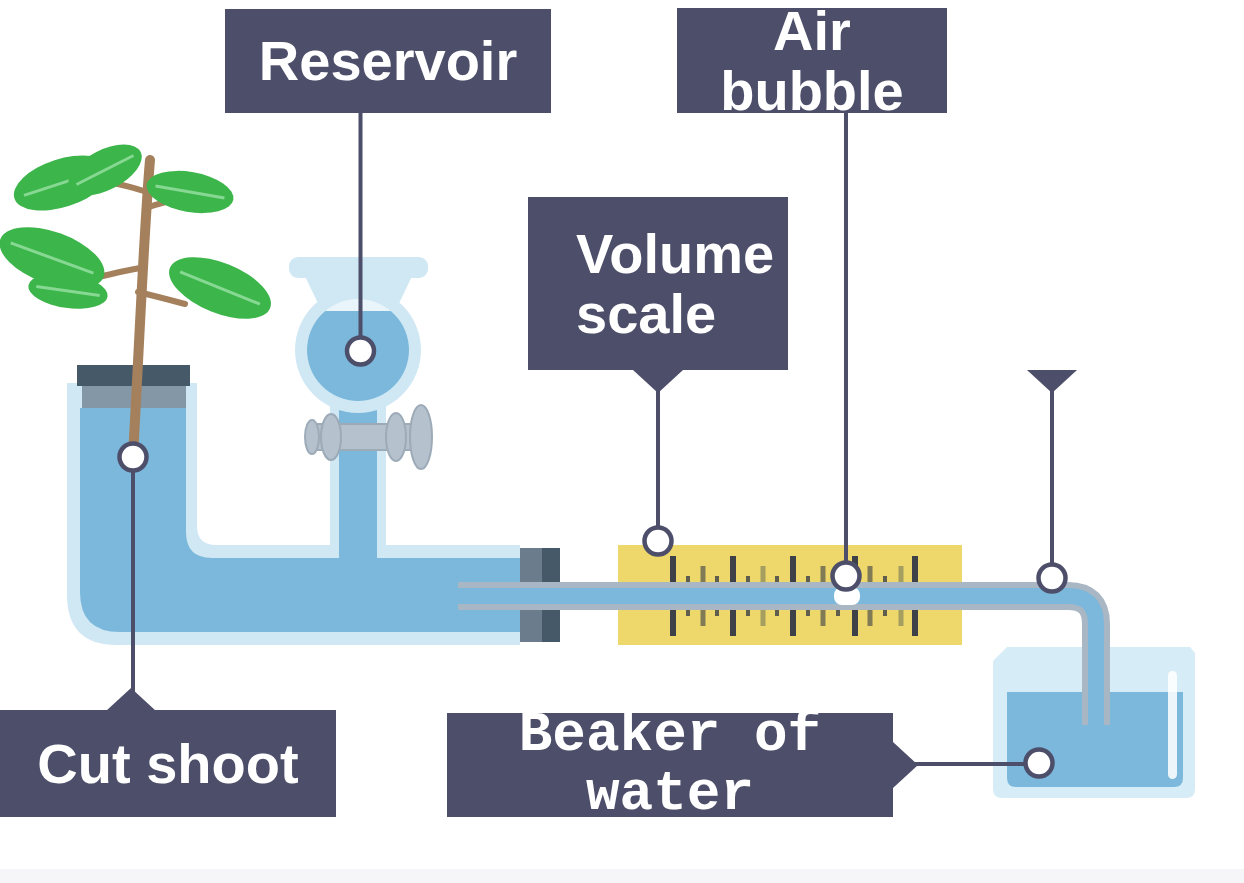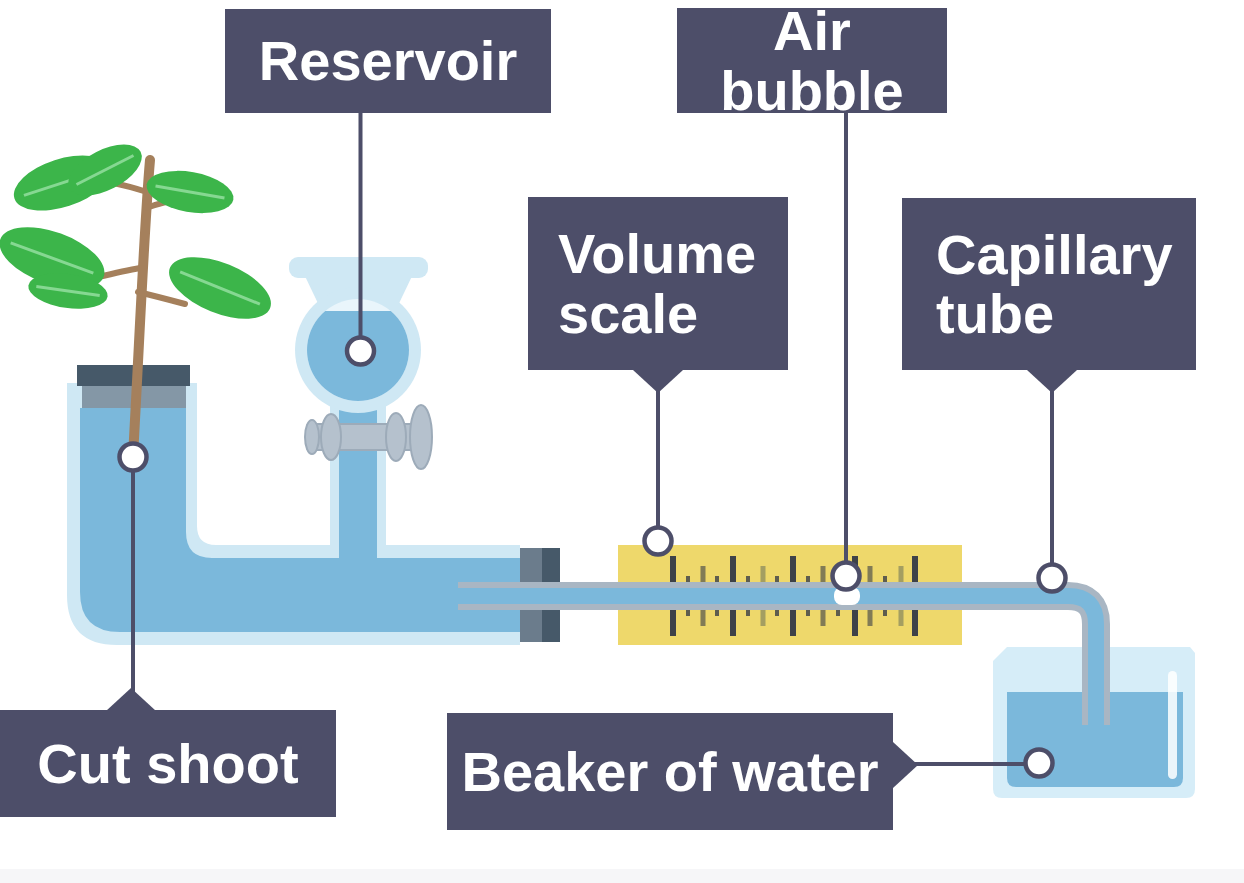--- a/index.html
+++ b/index.html
@@ -20,28 +20,28 @@
     line-height:1.06;
     display:flex;
     align-items:center;
     justify-content:center;
     box-sizing:border-box;
     text-align:center;
   }
   .label-box.two-line{
     justify-content:flex-start;
     text-align:left;
-    padding-left:30px;
+    padding-left:48px;
   }
   #label-reservoir{left:199px;top:9px;width:326px;height:104px;margin-left:26px;}
   #label-air-bubble{left:677px;top:8px;width:270px;height:105px;}
   #label-volume-scale{left:528px;top:197px;width:260px;height:173px;}
   #label-capillary-tube{left:902px;top:198px;width:294px;height:172px;padding-left:34px;}
   #label-cut-shoot{left:0px;top:710px;width:336px;height:107px;}
-  #label-beaker{left:447px;top:713px;width:446px;height:117px;}
+  #label-beaker{left:447px;top:713px;width:446px;height:104px;font-family:Liberation Mono, monospace;}
   #footer-strip{
     position:absolute;left:0;bottom:0;width:100%;height:14px;
     background:var(--footer_strip,#f6f6f8);
   }
   .tick-dark{fill:var(--tick_dark,#3e4248);}
   .tick-dark65{fill:var(--tick_dark,#3e4248);opacity:.62;}
   .tick-dark80{fill:var(--tick_dark,#3e4248);opacity:.82;}
   .tick-olive{fill:var(--tick_olive,#96945f);opacity:.85;}
 </style>
 </head>
@@ -179,20 +179,19 @@
       <circle cx="1039" cy="763" r="13.5"></circle>
     </g>
   </svg>
 
   <div class="label-box" id="label-reservoir">Reservoir</div>
 
   <div class="label-box" id="label-air-bubble">Air bubble</div>
 
   <div class="label-box two-line" id="label-volume-scale">Volume scale</div>
 
-  <div class="label-box two-line" id="label-capillary-tube">Capillary tube</div>
 
   <div class="label-box" id="label-cut-shoot">Cut shoot</div>
 
   <div class="label-box" id="label-beaker">Beaker of water</div>
 
   <div id="footer-strip"></div>
 </div>
 
 </body></html>

